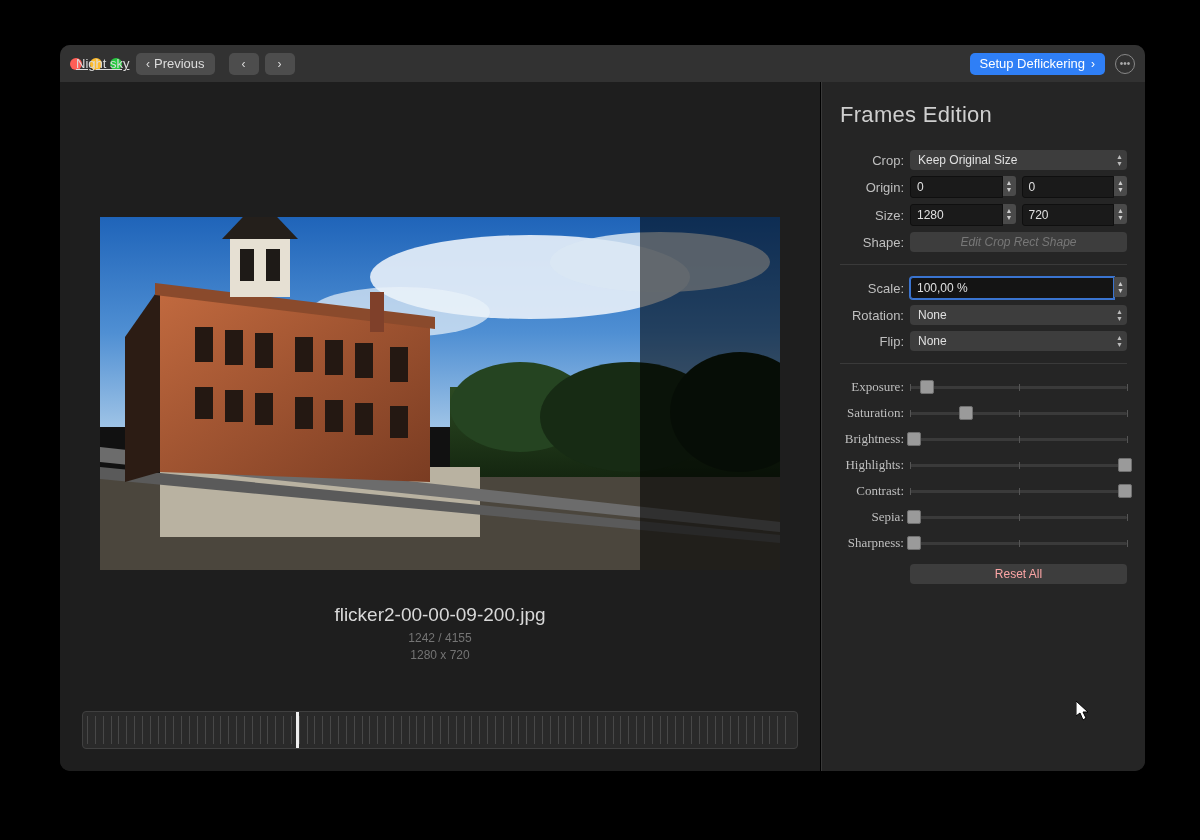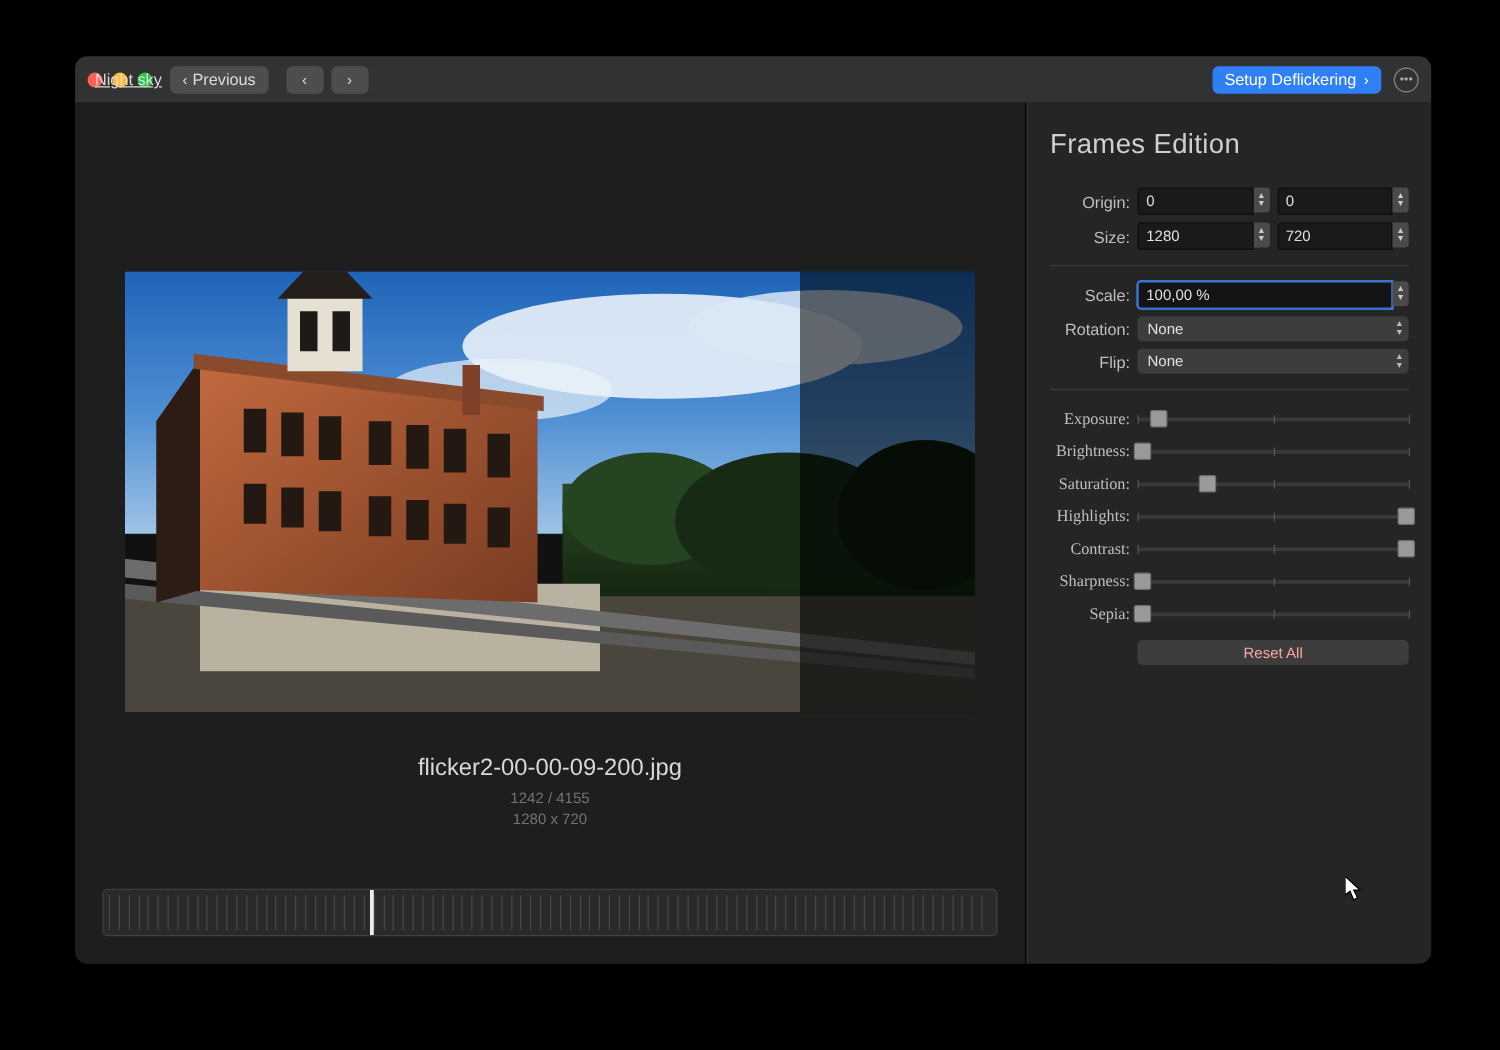--- a/index.html
+++ b/index.html
@@ -467,20 +467,30 @@
             <span></span>
             <span></span>
           </div>
         <div class="playhead" id="playhead" style="left: 29.9%;"></div>
       </div>
     </div>
 
     <div class="side-panel">
       <div class="panel-title">Frames Edition</div>
 
+      <div class="form-row">
+        <div class="form-label">Crop:</div>
+        <div class="select">
+          <span>Keep Original Size</span>
+          <span class="chev-pair">
+              <span>▲</span>
+              <span>▼</span>
+            </span>
+        </div>
+      </div>
 
       <div class="form-row">
         <div class="form-label">Origin:</div>
         <div class="pair">
           <div class="numwrap">
             <div class="numfield">
                 <span>0</span>
               </div>
             <div class="stepper-arrows">
                 <span>▲</span>
@@ -516,20 +526,26 @@
                 <span>720</span>
               </div>
             <div class="stepper-arrows">
                 <span>▲</span>
                 <span>▼</span>
               </div>
           </div>
         </div>
       </div>
 
+      <div class="form-row">
+        <div class="form-label">Shape:</div>
+        <div class="select disabled">
+          <span>Edit Crop Rect Shape</span>
+        </div>
+      </div>
 
       <div class="divider"></div>
 
       <div class="form-row">
         <div class="form-label">Scale:</div>
         <div class="numwrap" style="flex:1">
           <div class="numfield focused">
               <span>100,00 %</span>
             </div>
           <div class="stepper-arrows">
@@ -568,37 +584,37 @@
             <div class="form-label">Exposure:</div>
             <div class="slider">
               <div class="track"></div>
               <div class="tick" style="left:0%"></div>
               <div class="tick" style="left:50%"></div>
               <div class="tick" style="left:100%"></div>
               <div class="knob" style="left:8%"></div>
             </div>
           </div>
           <div class="slider-row">
+            <div class="form-label">Saturation:</div>
+            <div class="slider">
+              <div class="track"></div>
+              <div class="tick" style="left:0%"></div>
+              <div class="tick" style="left:50%"></div>
+              <div class="tick" style="left:100%"></div>
+              <div class="knob" style="left:26%"></div>
+            </div>
+          </div>
+          <div class="slider-row">
             <div class="form-label">Brightness:</div>
             <div class="slider">
               <div class="track"></div>
               <div class="tick" style="left:0%"></div>
               <div class="tick" style="left:50%"></div>
               <div class="tick" style="left:100%"></div>
               <div class="knob" style="left:2%"></div>
-            </div>
-          </div>
-          <div class="slider-row">
-            <div class="form-label">Saturation:</div>
-            <div class="slider">
-              <div class="track"></div>
-              <div class="tick" style="left:0%"></div>
-              <div class="tick" style="left:50%"></div>
-              <div class="tick" style="left:100%"></div>
-              <div class="knob" style="left:26%"></div>
             </div>
           </div>
           <div class="slider-row">
             <div class="form-label">Highlights:</div>
             <div class="slider">
               <div class="track"></div>
               <div class="tick" style="left:0%"></div>
               <div class="tick" style="left:50%"></div>
               <div class="tick" style="left:100%"></div>
               <div class="knob" style="left:99%"></div>
@@ -608,39 +624,39 @@
             <div class="form-label">Contrast:</div>
             <div class="slider">
               <div class="track"></div>
               <div class="tick" style="left:0%"></div>
               <div class="tick" style="left:50%"></div>
               <div class="tick" style="left:100%"></div>
               <div class="knob" style="left:99%"></div>
             </div>
           </div>
           <div class="slider-row">
+            <div class="form-label">Sepia:</div>
+            <div class="slider">
+              <div class="track"></div>
+              <div class="tick" style="left:0%"></div>
+              <div class="tick" style="left:50%"></div>
+              <div class="tick" style="left:100%"></div>
+              <div class="knob" style="left:2%"></div>
+            </div>
+          </div>
+          <div class="slider-row">
             <div class="form-label">Sharpness:</div>
             <div class="slider">
               <div class="track"></div>
               <div class="tick" style="left:0%"></div>
               <div class="tick" style="left:50%"></div>
               <div class="tick" style="left:100%"></div>
               <div class="knob" style="left:2%"></div>
             </div>
           </div>
-          <div class="slider-row">
-            <div class="form-label">Sepia:</div>
-            <div class="slider">
-              <div class="track"></div>
-              <div class="tick" style="left:0%"></div>
-              <div class="tick" style="left:50%"></div>
-              <div class="tick" style="left:100%"></div>
-              <div class="knob" style="left:2%"></div>
-            </div>
-          </div>
         </div>
 
       <div class="reset-row">
         <div class="reset-btn">
           <span>Reset All</span>
         </div>
       </div>
 
     </div>
   </div>

